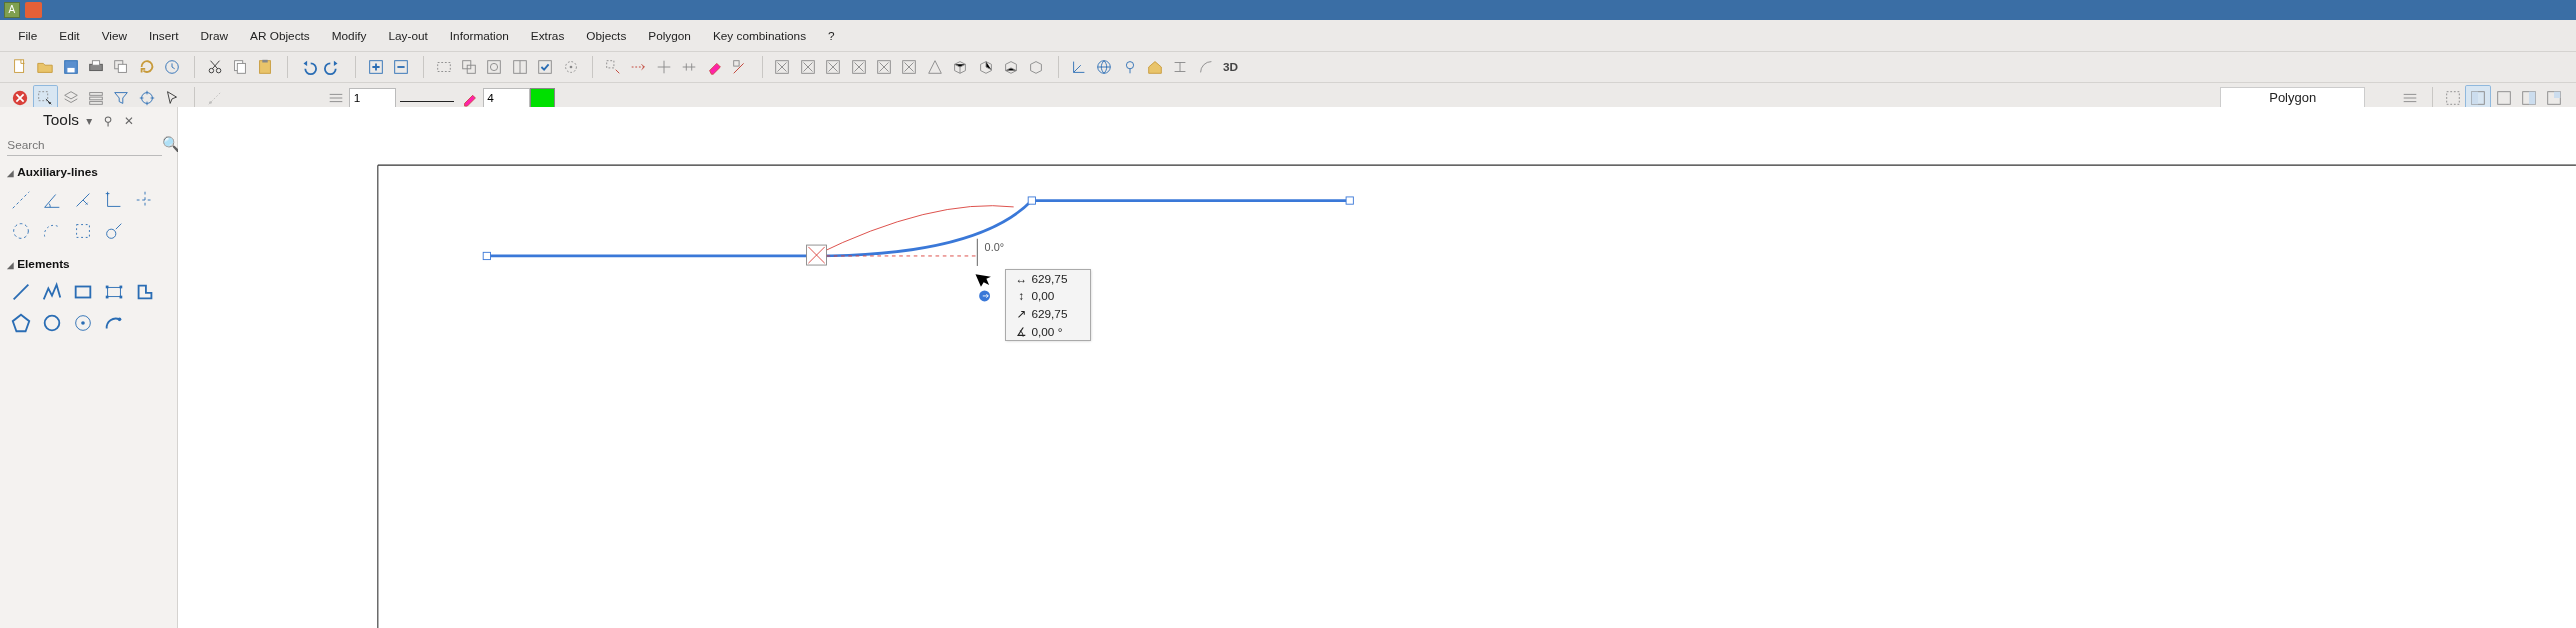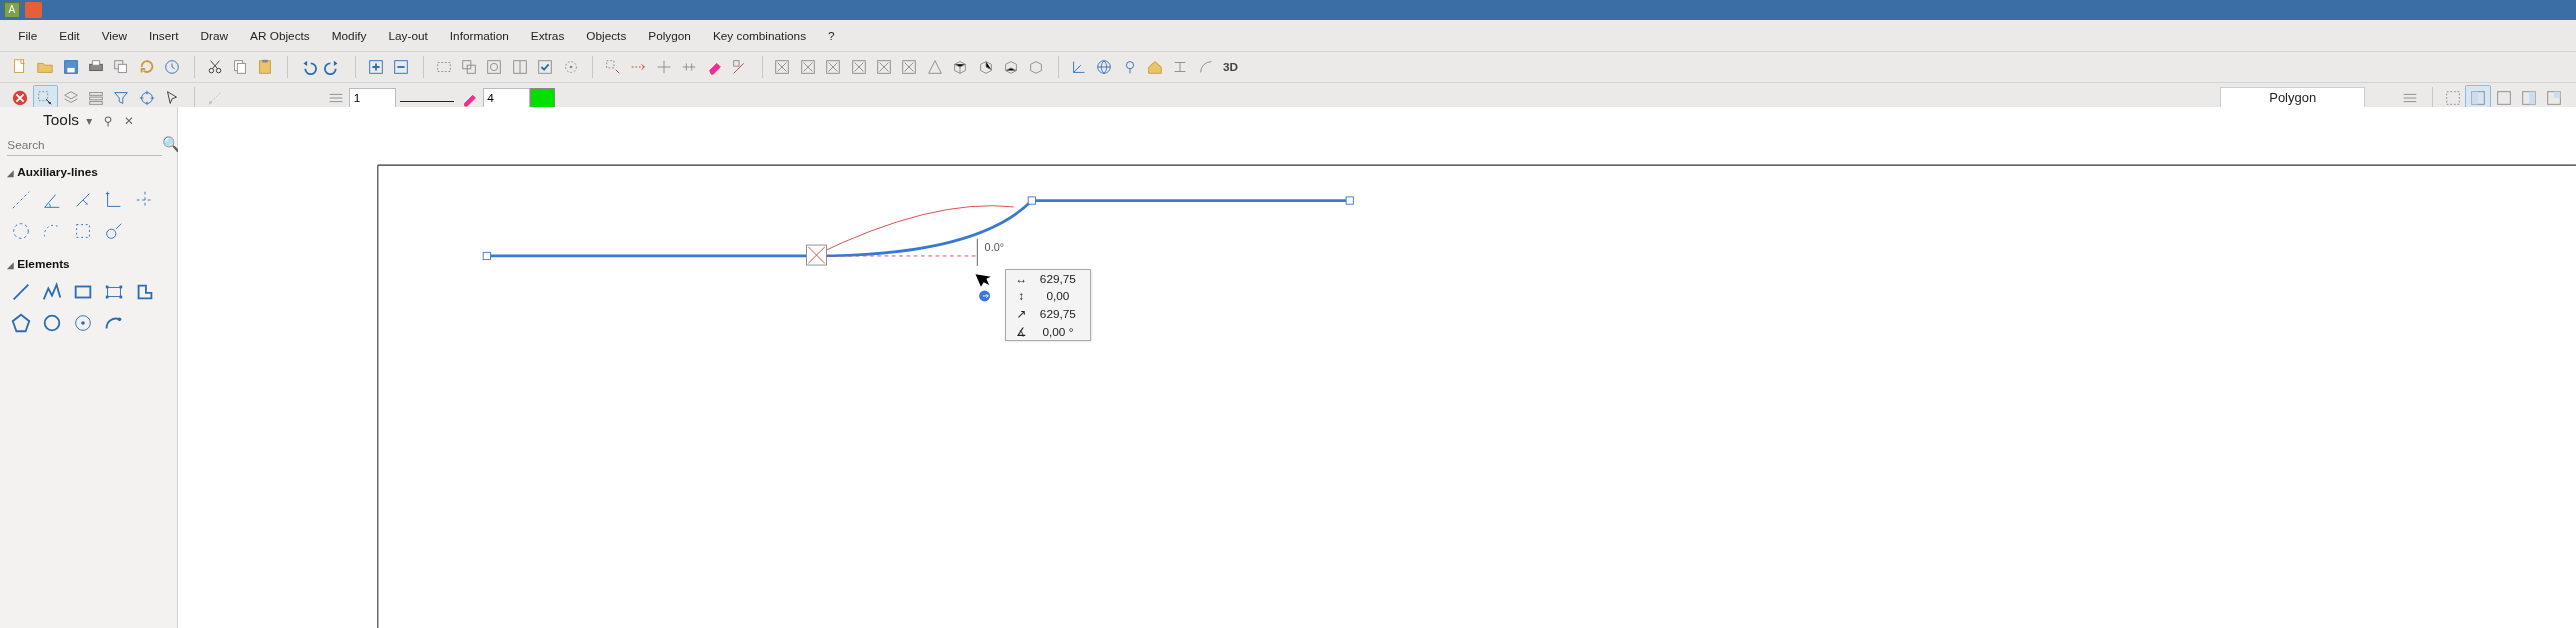--- a/index.html
+++ b/index.html
@@ -44,21 +44,21 @@
   .icon-grid svg{ width:22px; height:22px;}
 
   
   .canvas-area { position:absolute; top:107px; left:178px; right:0; bottom:0; background:#fff;}
   .canvas-area svg{ position:absolute; inset:0;}
 
   
   .meas-popup{ position:absolute; background:#f4f4f4; border:0.9px solid #aaa; font-size:11.8px; color:#222; box-shadow:0.9px 0.9px 2.7px rgba(0,0,0,.2);}
   .meas-popup .row{ display:flex; align-items:center; padding:1.8px 5.4px;}
   .meas-popup .ico{ width:20px; display:flex; justify-content:center;}
-  .meas-popup .val{ width:53px; text-align:center;}
+  .meas-popup .val{ width:53px; text-align:left;}
 </style>
 </head>
 <body>
 
 <div class="title-bar">
   <span class="app-icon">A</span>
   <span class="cube-icon"></span>
 </div>
 
 <div class="menu-bar">

